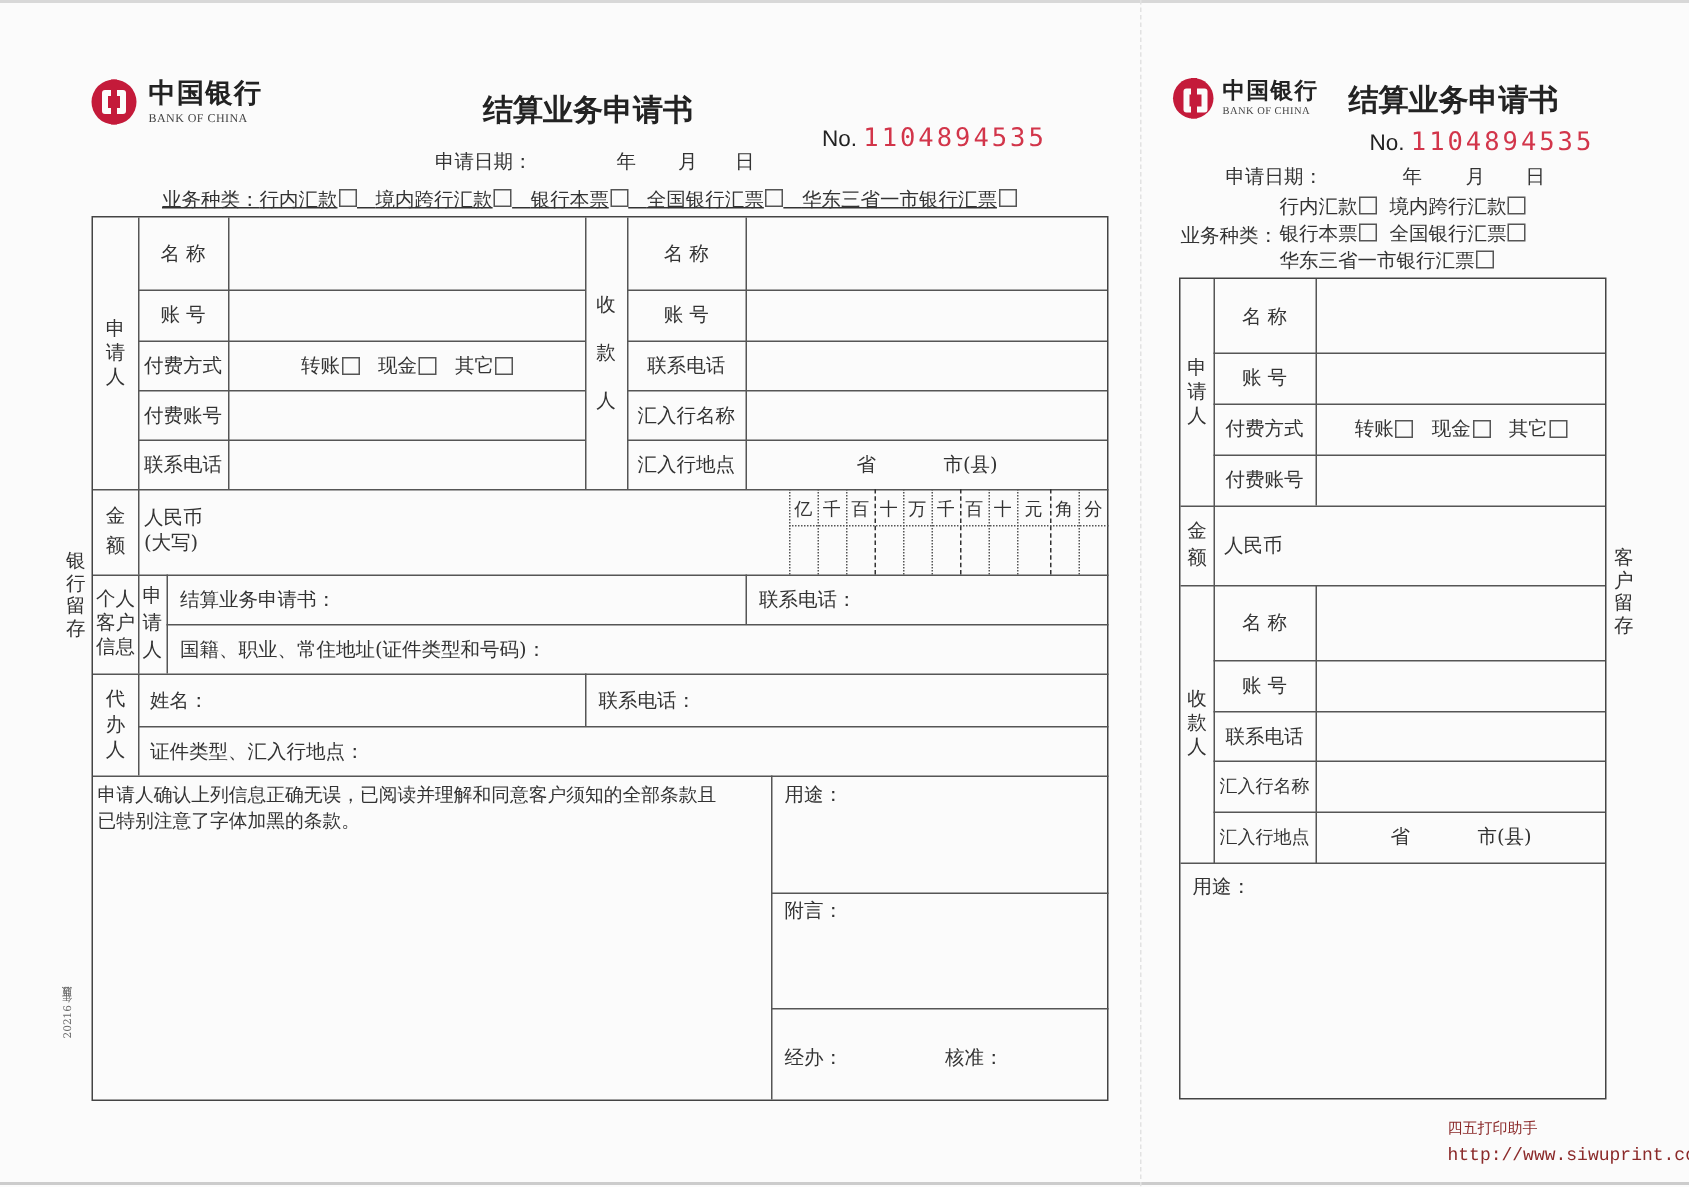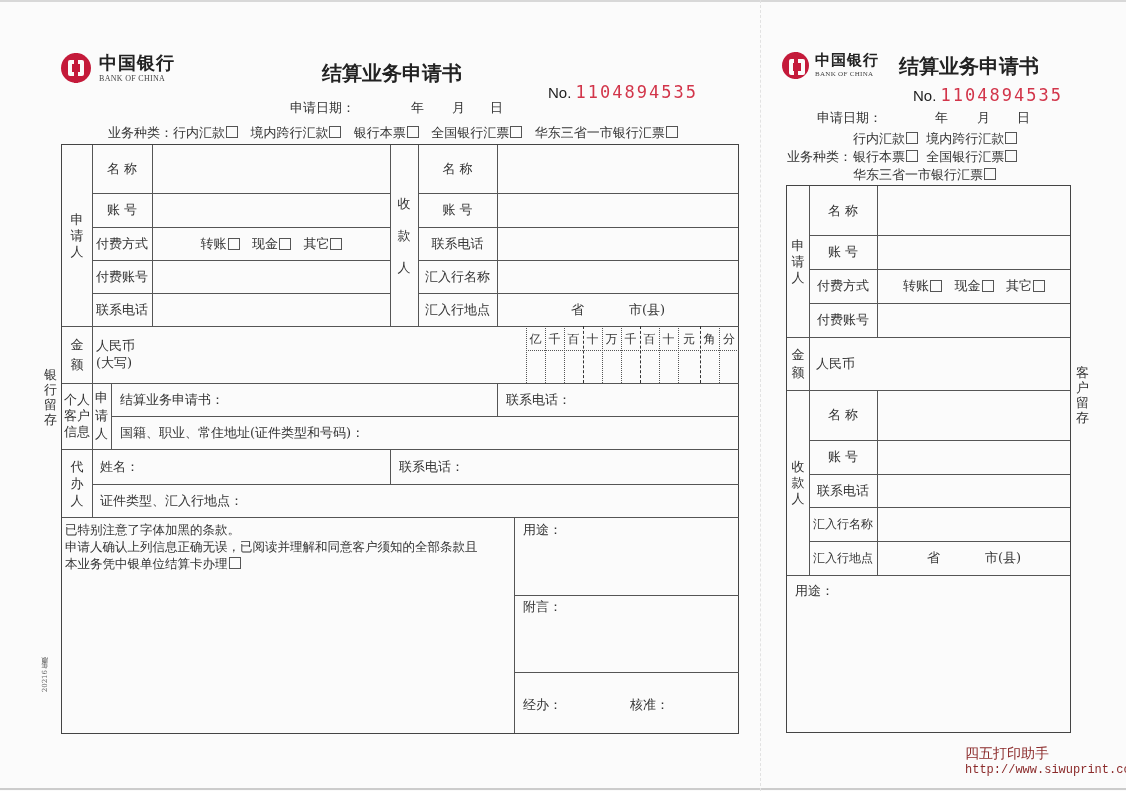--- a/index.html
+++ b/index.html
@@ -25,21 +25,21 @@
   .frame{position:absolute;border:1.5px solid #444;box-sizing:border-box;}
   .hl{position:absolute;height:0;border-top:1px solid #555;}
   .vl{position:absolute;width:0;border-left:1px solid #555;}
   .vd{position:absolute;width:0;border-left:1px dotted #555;}
   .vdb{position:absolute;width:0;border-left:1.5px dashed #333;}
   .hd{position:absolute;height:0;border-top:1px dotted #555;}
   .cell{position:absolute;display:flex;align-items:center;justify-content:center;font-size:13px;color:#333;white-space:nowrap;}
   .cell.l{justify-content:flex-start;}
   .vert{writing-mode:vertical-rl;text-orientation:upright;letter-spacing:2px;font-size:13px;}
   .stack{display:flex;flex-direction:column;align-items:center;line-height:16px;font-size:13px;}
-  .wm1{font-family:"DejaVu Sans",sans-serif;color:#8b2a2a;font-size:14px;}
+  .wm1{font-family:"DejaVu Sans",sans-serif;color:#8b2a2a;font-size:10px;}
   .wm2{font-family:"Liberation Mono","DejaVu Sans Mono",monospace;color:#8b2a2a;font-size:12px;}
   .digits .cell{font-size:12px;}
 </style>
 </head>
 <body>
 
 <div class="topline"></div>
 <div class="bottomline"></div>
 <div class="perf"></div>
 
@@ -55,21 +55,21 @@
 <div class="abs title" style="left:322px;top:60px;font-size:20px;">结算业务申请书</div>
 <div class="abs no" style="left:548px;top:82px;font-size:15px;">
   <span>No.</span>
   <span class="num" style="font-size:17px;">1104894535</span>
 </div>
 <div class="abs t" style="left:290px;top:99px;">申请日期：</div>
 <div class="abs t" style="left:411px;top:99px;">年</div>
 <div class="abs t" style="left:452px;top:99px;">月</div>
 <div class="abs t" style="left:490px;top:99px;">日</div>
 
-<div class="abs t" style="left:108px;top:124px;">
+<div class="abs t" style="left:108px;top:124px;text-decoration:underline;">
   <span>业务种类：</span><span>行内汇款</span><span class="box"></span>&nbsp;&nbsp;
   <span>境内跨行汇款</span><span class="box"></span>&nbsp;&nbsp;
   <span>银行本票</span><span class="box"></span>&nbsp;&nbsp;
   <span>全国银行汇票</span><span class="box"></span>&nbsp;&nbsp;
   <span>华东三省一市银行汇票</span><span class="box"></span>
 </div>
 
 <div class="abs" style="left:44px;top:367px;">
   <div class="stack" style="line-height:15px;">
     <span>银</span>
@@ -214,23 +214,22 @@
     </div>
 </div>
 <div class="cell l" style="left:100px;top:449px;width:285px;height:35px;">姓名：</div>
 <div class="cell l" style="left:399px;top:449px;width:335px;height:35px;">联系电话：</div>
 <div class="cell l" style="left:100px;top:484px;width:630px;height:33px;">证件类型、汇入行地点：</div>
 
 <div class="vl" style="left:514px;top:517px;height:216px;"></div>
 <div class="hl" style="left:514px;top:595px;width:225px;"></div>
 <div class="hl" style="left:514px;top:672px;width:225px;"></div>
 <div class="abs t" style="left:65px;top:521px;line-height:17px;font-size:12.5px;">
+  <div>申请人确认上列信息正确无误，已阅读并理解和同意客户须知的全部条款且</div>
   <div>已特别注意了字体加黑的条款。</div>
-  <div>申请人确认上列信息正确无误，已阅读并理解和同意客户须知的全部条款且</div>
-  <div><span>本业务凭中银单位结算卡办理</span><span class="box"></span></div>
 </div>
 <div class="abs" style="left:62px;top:605px;width:450px;height:125px;"></div>
 <div class="abs t" style="left:523px;top:521px;">用途：</div>
 <div class="abs" style="left:516px;top:540px;width:220px;height:52px;"></div>
 <div class="abs t" style="left:523px;top:598px;">附言：</div>
 <div class="abs" style="left:516px;top:617px;width:220px;height:52px;"></div>
 <div class="abs t" style="left:523px;top:696px;">经办：</div>
 <div class="abs t" style="left:630px;top:696px;">核准：</div>
 
 <div class="abs logo" style="left:782px;top:52px;">

